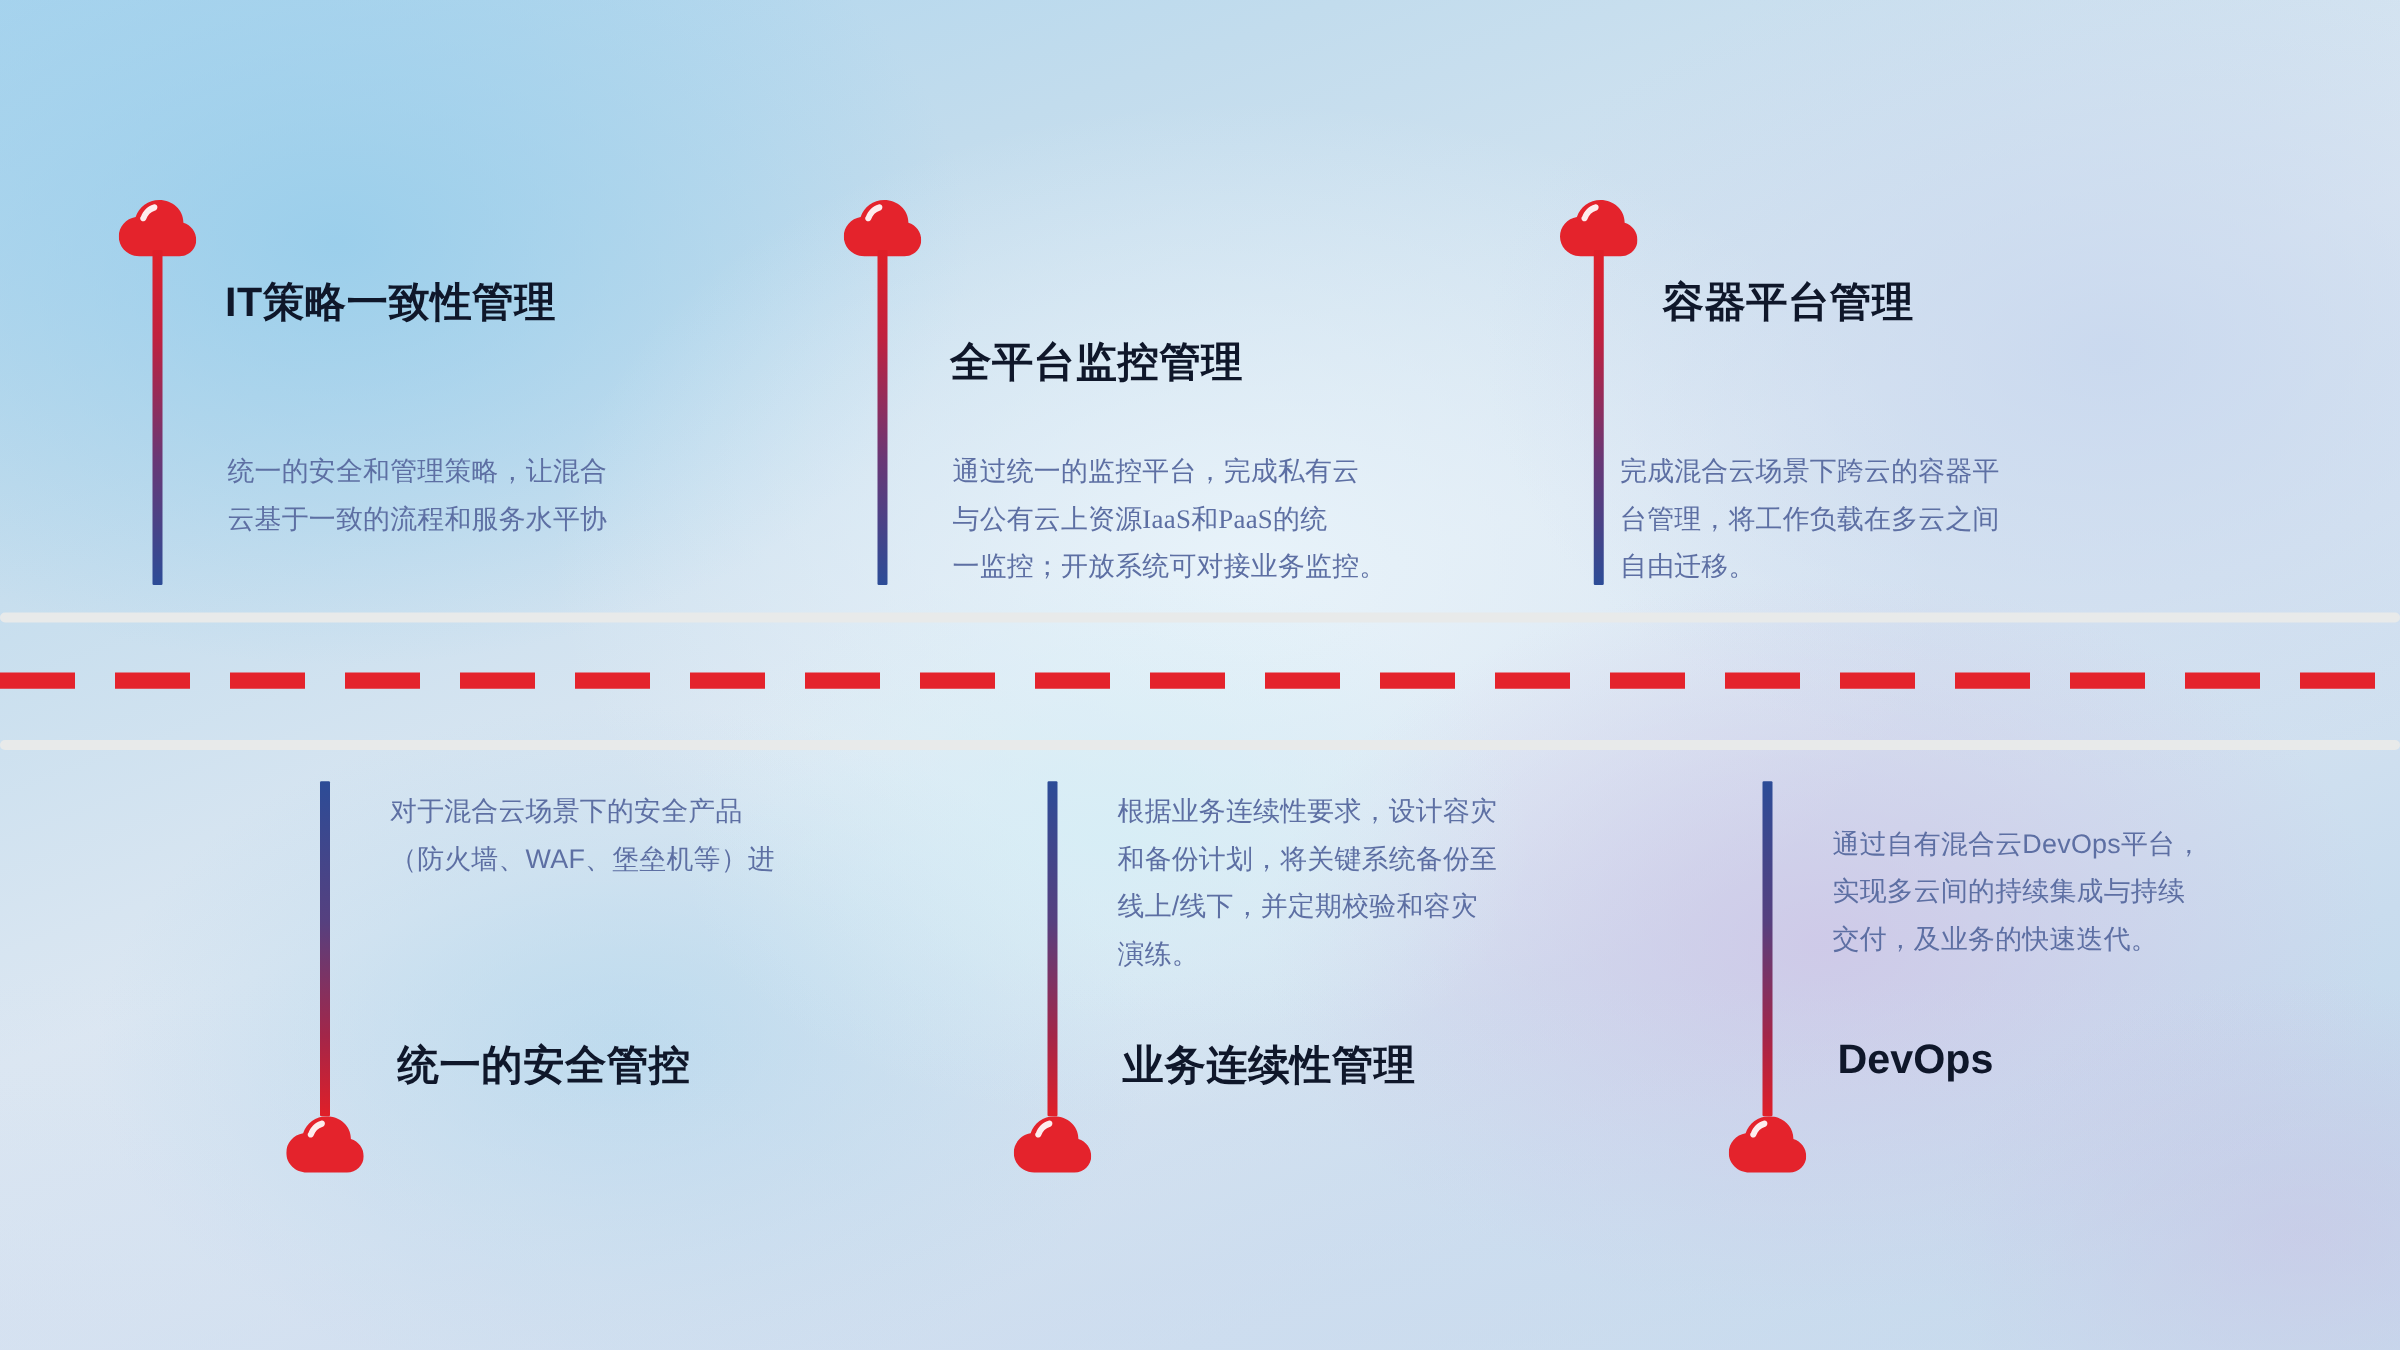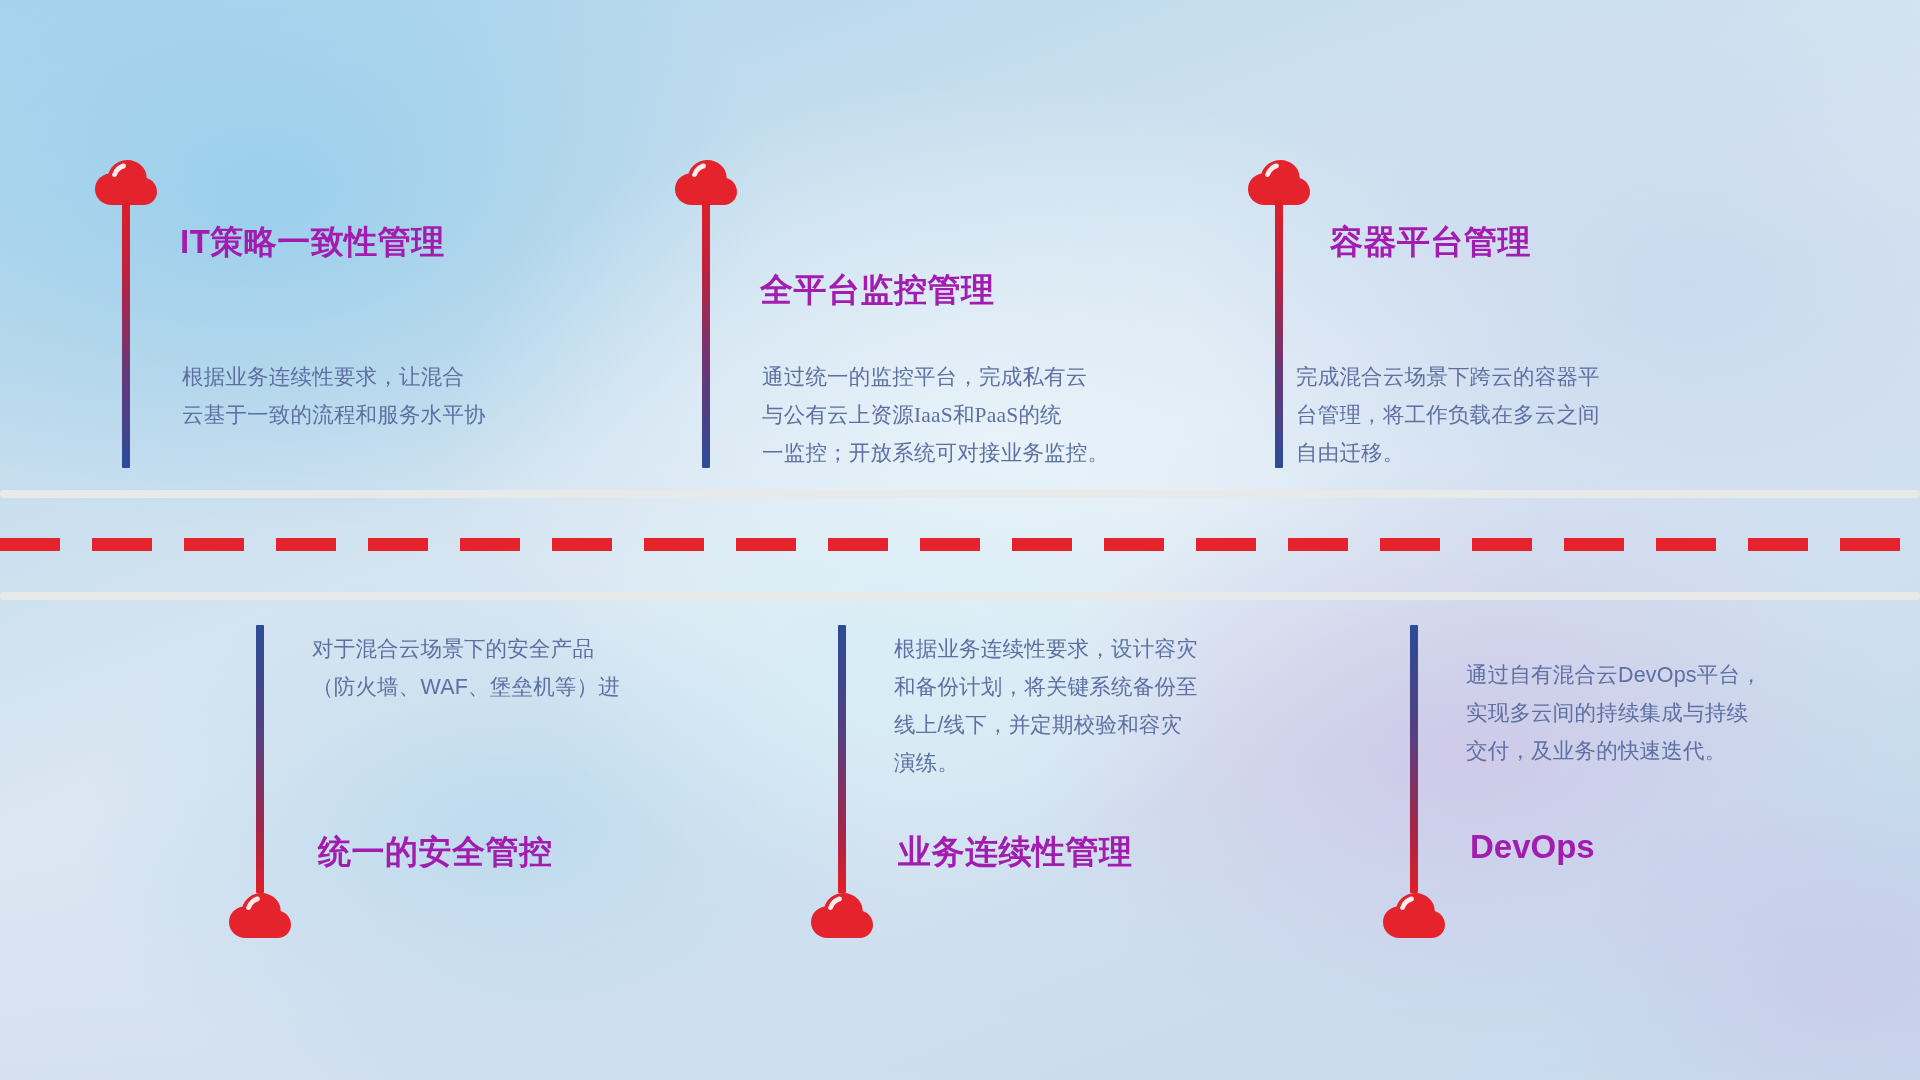--- a/index.html
+++ b/index.html
@@ -32,21 +32,21 @@
   
   .col{position:absolute;}
   .stem{position:absolute;width:8px;border-radius:1px;}
   .stem.down{background:linear-gradient(to bottom,#e01f28 0%,#c0213f 26%,#6a3775 62%,#2c4c97 100%);}
   .stem.up{background:linear-gradient(to bottom,#2c4c97 0%,#56407f 42%,#a32649 76%,#e01f28 100%);}
 
   .cloud{position:absolute;width:62px;height:46px;}
   .cloud svg{display:block;width:62px;height:46px;}
 
   .title{position:absolute;white-space:nowrap;font-size:33px;font-weight:700;
-         color:#a21caf;letter-spacing:.5px;}
+         color:#0f172a;letter-spacing:.5px;}
   .title.en{font-weight:600;letter-spacing:0px;}
 
   .body{position:absolute;font-size:21.5px;line-height:38px;color:#5d6fa3;
         letter-spacing:.2px;}
   .body span{display:block;}
 </style>
 </head>
 <body>
 
 <div id="bg">
@@ -64,21 +64,21 @@
 <div class="col">
   <div class="cloud" style="left:95px;top:160px;">
     <svg viewBox="0 0 62 46">
         <path d="M16.5 45C7.4 45 0 38 0 29.2 0 21.4 5.8 14.9 13.5 13.6 16 5.6 23.6 0 32.4 0c10.6 0 19.3 7.9 19.3 17.7v.4C57.9 20 62 25.6 62 32c0 7.2-6 13-13.4 13z" fill="#e4232c"></path>
         <path d="M17.8 13.2c1.6-4.6 5.3-8.2 10-9.6 1.6-.5 2.9.4 3.1 1.8.2 1.5-.7 2.7-2.2 3.2-3.1 1-5.6 3.4-6.7 6.5-.5 1.4-1.9 2.2-3.3 1.8-1.3-.4-1.9-1.8-1.4-3.1z" fill="#ffffff" opacity=".92"></path>
       </svg>
   </div>
   <div class="stem down" style="left:122px;top:200px;height:268px;"></div>
   <div class="title" style="left:180px;top:220px;">IT策略一致性管理</div>
   <div class="body" style="left:182px;top:358px;width:430px;">
-    <span>根据业务连续性要求，让混合</span>
+    <span>统一的安全和管理策略，让混合</span>
     <span>云基于一致的流程和服务水平协</span>
   </div>
 </div>
 
 <div class="col">
   <div class="cloud" style="left:675px;top:160px;">
     <svg viewBox="0 0 62 46">
         <path d="M16.5 45C7.4 45 0 38 0 29.2 0 21.4 5.8 14.9 13.5 13.6 16 5.6 23.6 0 32.4 0c10.6 0 19.3 7.9 19.3 17.7v.4C57.9 20 62 25.6 62 32c0 7.2-6 13-13.4 13z" fill="#e4232c"></path>
         <path d="M17.8 13.2c1.6-4.6 5.3-8.2 10-9.6 1.6-.5 2.9.4 3.1 1.8.2 1.5-.7 2.7-2.2 3.2-3.1 1-5.6 3.4-6.7 6.5-.5 1.4-1.9 2.2-3.3 1.8-1.3-.4-1.9-1.8-1.4-3.1z" fill="#ffffff" opacity=".92"></path>
       </svg>

